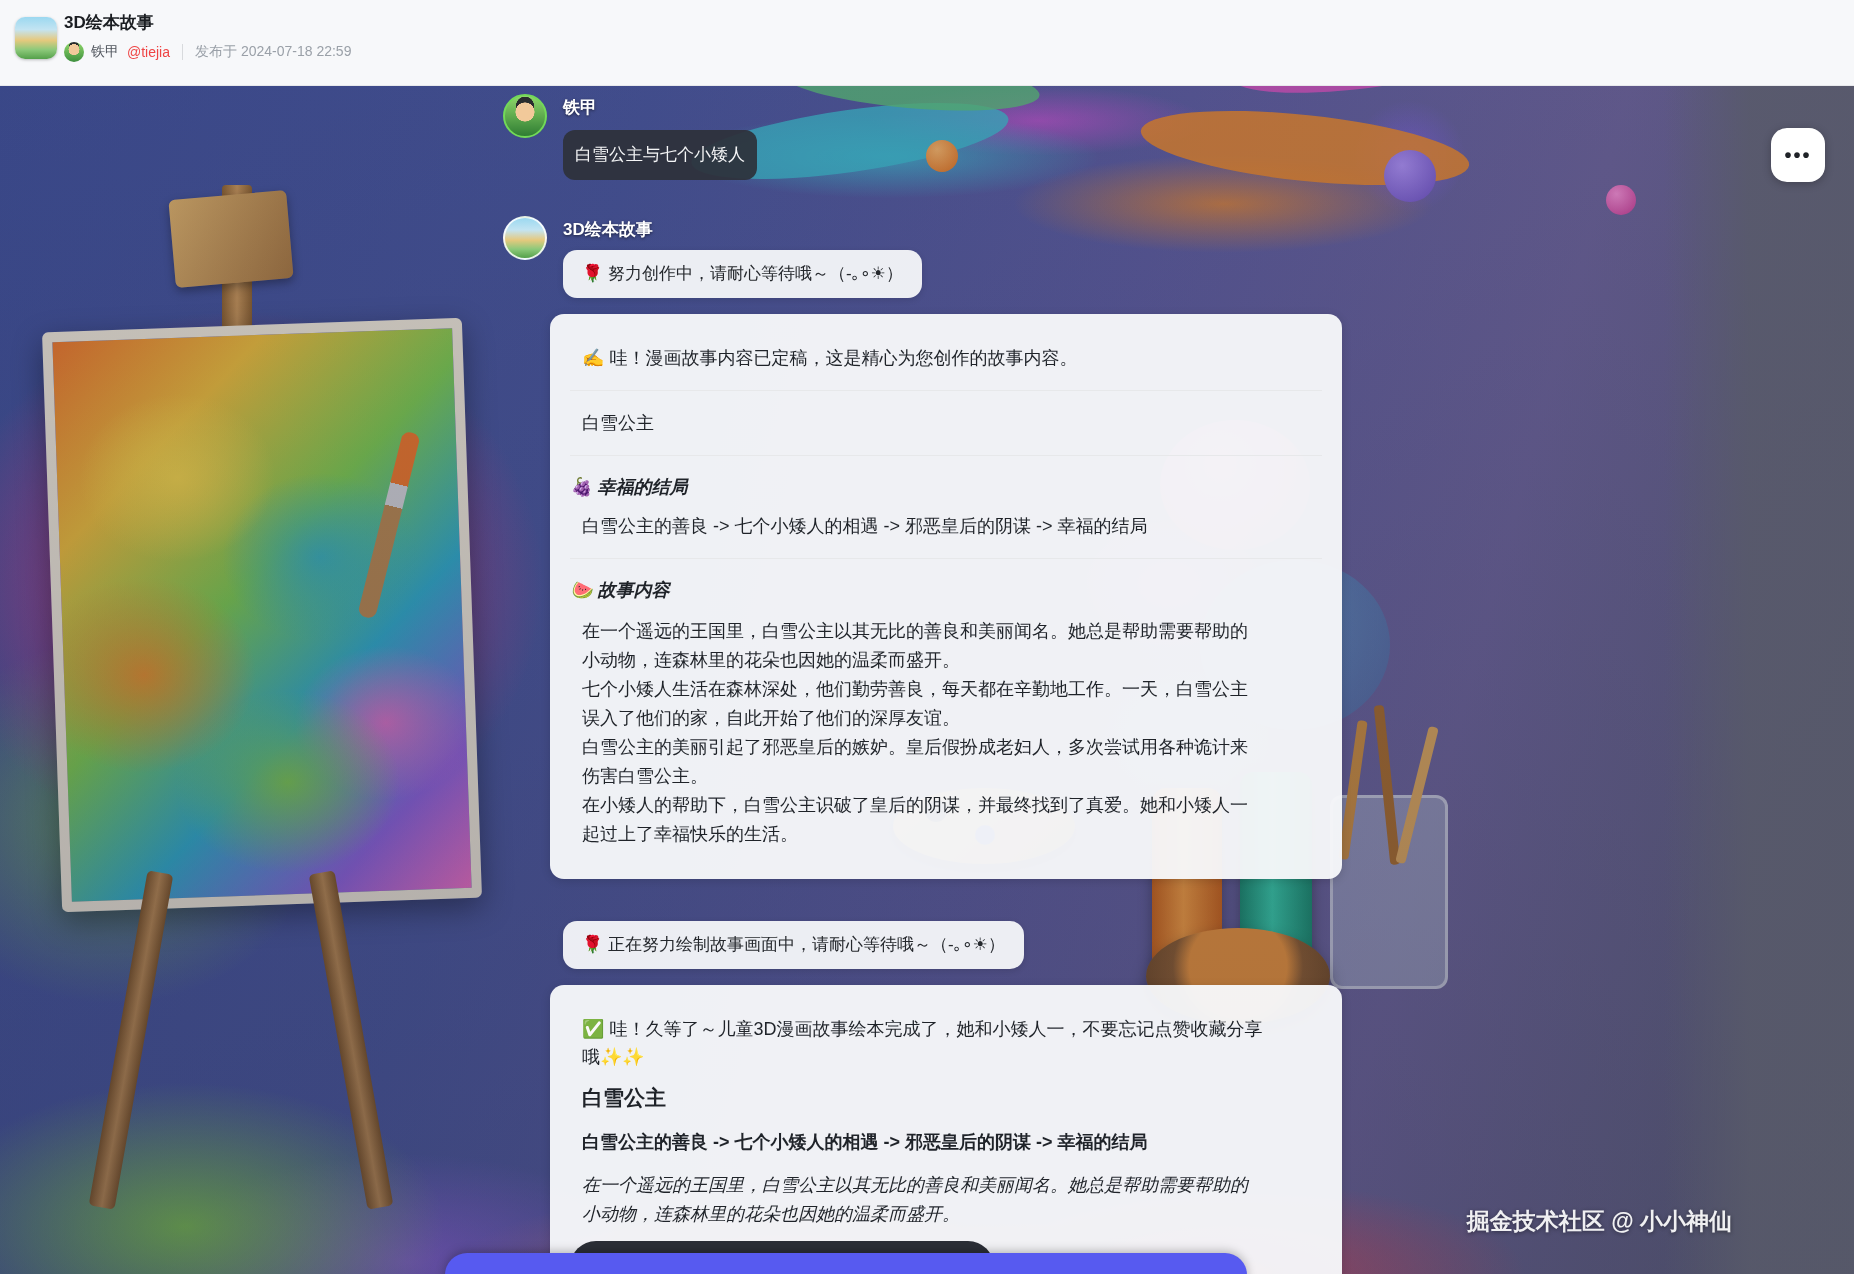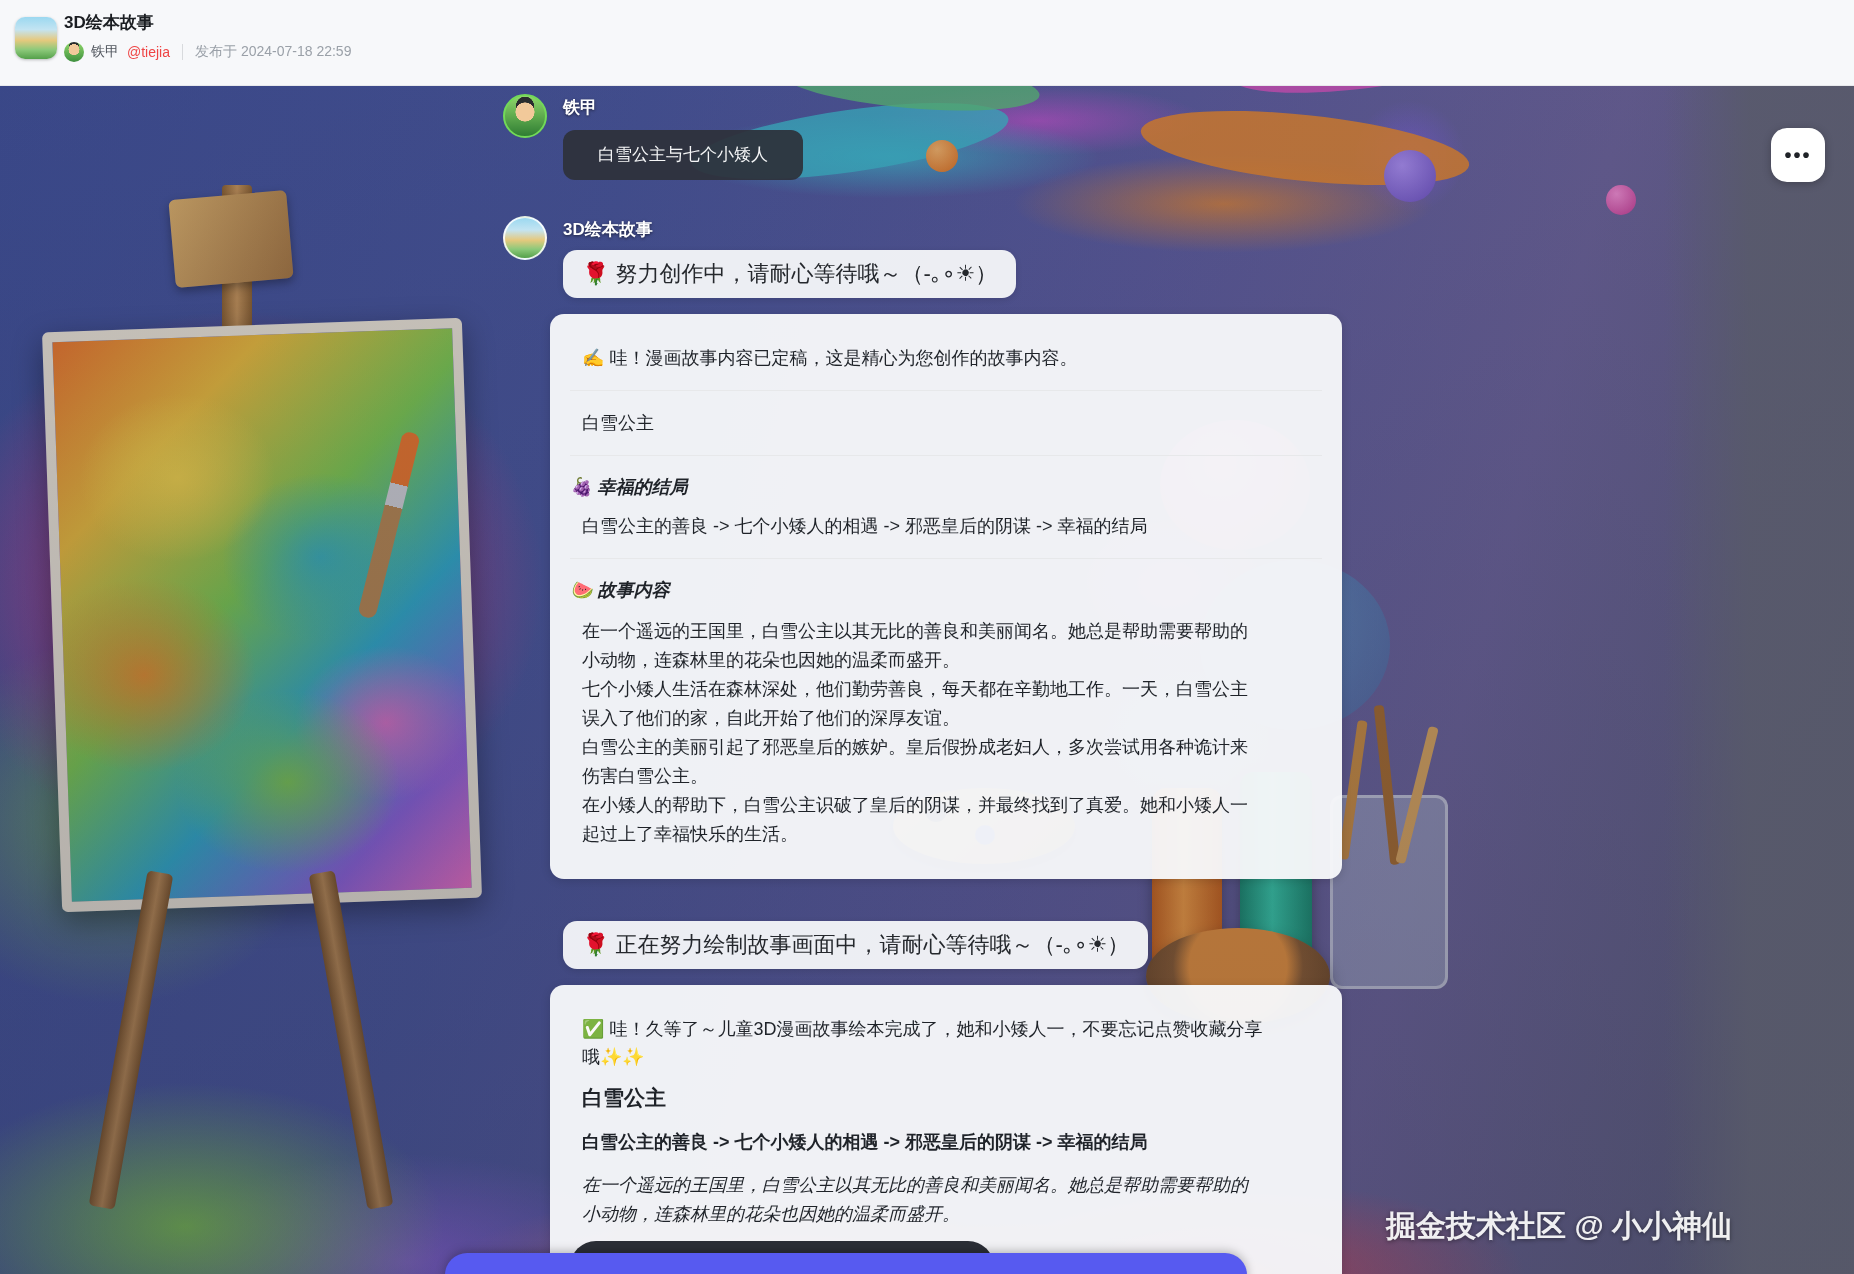--- a/index.html
+++ b/index.html
@@ -85,23 +85,23 @@
   .avatar{position:absolute;left:0;top:0;width:44px;height:44px;border-radius:50%;cursor:pointer;}
   .avatar-user{border:2px solid #72d958;box-sizing:border-box;
       background:radial-gradient(circle at 50% 40%,#f2c99a 0 30%,transparent 31%),
                  radial-gradient(circle at 50% 24%,#2a2d2e 0 24%,transparent 25%),
                  linear-gradient(180deg,#8fd86a,#2f7d33);}
   .avatar-bot{border:2px solid rgba(255,255,255,.85);box-sizing:border-box;
       background:linear-gradient(180deg,#9bd8f0 0%,#c3e4f2 30%,#e6c97e 55%,#8cc97a 78%,#54a04a 100%);}
   .msg-name{color:#ffffff;font-size:17px;font-weight:bold;line-height:20px;padding-top:4px;
             text-shadow:0 1px 3px rgba(0,0,0,.55);}
   .bubble-user{display:inline-block;margin-top:12px;background:rgba(46,49,57,.92);color:#f5f6f7;
-               font-size:17px;line-height:22px;padding:14px 35px;border-radius:12px;}
+               font-size:17px;line-height:22px;padding:14px 12px;border-radius:12px;}
   .bubble-status{display:inline-block;margin-top:10px;background:rgba(246,247,249,.95);color:#25282d;
-               font-size:22px;line-height:22px;padding:13px 19px;border-radius:14px;
+               font-size:17px;line-height:22px;padding:13px 19px;border-radius:14px;
                box-shadow:0 2px 6px rgba(0,0,0,.12);}
   .group-bot{margin-top:36px;}
   .card{margin-top:16px;margin-left:-13px;width:792px;box-sizing:border-box;
         background:rgba(247,248,250,.96);border-radius:14px;padding:18px 20px;
         box-shadow:0 2px 10px rgba(0,0,0,.15);color:#1f2329;}
   .card p{margin:12px;}
   .card-line{font-size:18px;line-height:28px;}
   .divider{height:1px;background:#e7e8ea;margin:18px 0;}
   .sec-h{margin:0;font-size:18px;font-weight:bold;font-style:italic;line-height:26px;}
   .sec-b{font-size:18px;line-height:28px;margin-top:12px !important;}
@@ -112,21 +112,21 @@
   .result-clue{font-size:18px;font-weight:bold;line-height:26px;margin-top:16px !important;}
   .result-excerpt{font-size:18px;font-style:italic;line-height:29px;margin-top:16px !important;}
   .result-image-edge{margin-top:12px;width:424px;height:40px;border-radius:26px 26px 0 0;background:#2b2e36;}
 
   
   .more-btn{position:absolute;left:1771px;top:128px;width:54px;height:54px;border-radius:16px;
             background:#ffffff;z-index:5;display:flex;align-items:center;justify-content:center;
             font-size:20px;font-weight:bold;color:#202328;letter-spacing:2px;cursor:pointer;
             box-shadow:0 2px 8px rgba(0,0,0,.25);}
   .watermark{position:absolute;right:122px;top:1206px;z-index:3;color:rgba(255,255,255,.92);
-             font-size:30px;font-weight:bold;text-shadow:0 1px 4px rgba(0,0,0,.45);}
+             font-size:23px;font-weight:bold;text-shadow:0 1px 4px rgba(0,0,0,.45);}
   .cta-bar{position:absolute;left:445px;top:1253px;width:802px;height:40px;z-index:5;
            border-radius:22px 22px 0 0;background:#575af0;cursor:pointer;
            box-shadow:0 -2px 10px rgba(0,0,0,.25);}
 </style>
 </head>
 <body>
 
 <div id="canvas">
 
   <div class="bg"></div>

